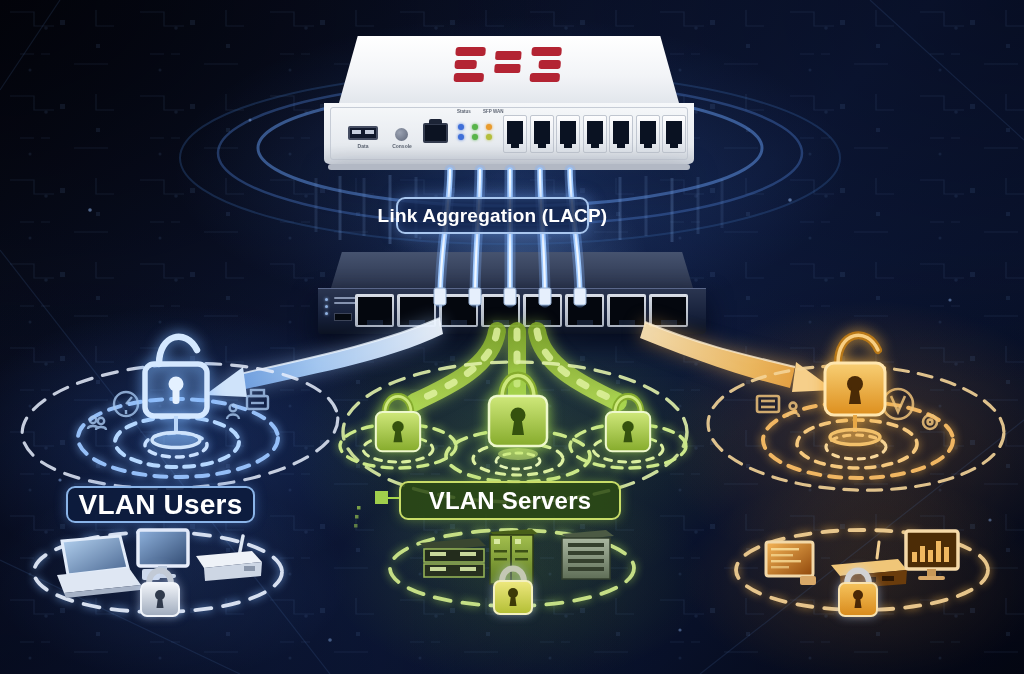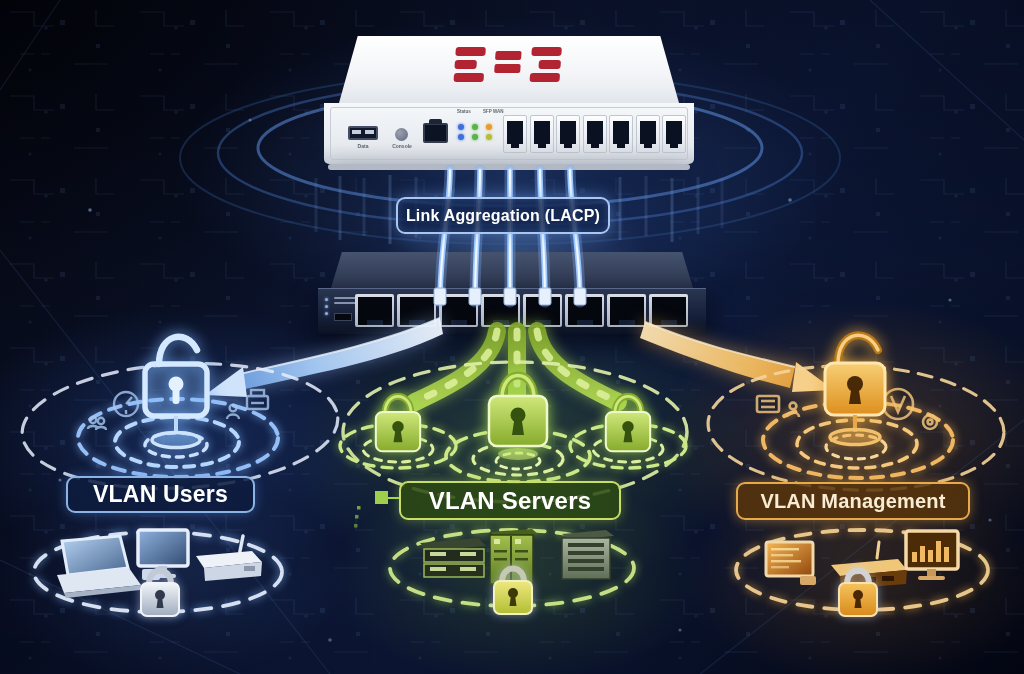--- a/index.html
+++ b/index.html
@@ -39,24 +39,24 @@
   .ring-glow-b{filter:drop-shadow(0 0 4px rgba(130,185,255,.85));}
   .ring-glow-g{filter:drop-shadow(0 0 4px rgba(175,225,85,.75));}
   .ring-glow-o{filter:drop-shadow(0 0 4px rgba(240,175,70,.8));}
   .ribbon{filter:drop-shadow(0 0 9px rgba(160,200,255,.45));}
   .ribbon-o{filter:drop-shadow(0 0 9px rgba(245,180,80,.5));}
   .stream{filter:drop-shadow(0 0 7px rgba(180,230,90,.55));}
 
   
   .pill{position:absolute;display:flex;align-items:center;justify-content:center;
         font-weight:700;color:#fff;border-radius:9px;z-index:6;letter-spacing:.2px;white-space:nowrap;}
-  #lacp-pill{left:396px;top:197px;width:214px;height:37px;font-size:16px;
+  #lacp-pill{left:396px;top:197px;width:193px;height:37px;font-size:19px;
      background:rgba(18,36,78,.82);border:2.5px solid #a9c7ef;
      box-shadow:0 0 16px rgba(110,160,240,.5),inset 0 0 10px rgba(110,160,240,.25);}
-  #users-pill{left:66px;top:476px;width:189px;height:37px;font-size:23px;
+  #users-pill{left:66px;top:486px;width:189px;height:37px;font-size:28px;
      background:rgba(13,28,62,.86);border:2.5px solid #8ab4e8;
      box-shadow:0 0 12px rgba(90,140,220,.45);}
   #servers-pill{left:399px;top:481px;width:222px;height:39px;font-size:24px;
      background:rgba(44,74,20,.86);border:2.5px solid #c9dd68;
      box-shadow:0 0 12px rgba(150,200,60,.45);}
   #mgmt-pill{left:736px;top:482px;width:234px;height:38px;font-size:20px;color:#f8ecd2;
      background:rgba(88,52,12,.86);border:2.5px solid #e6a94c;
      box-shadow:0 0 12px rgba(230,160,60,.5);}
 
   
@@ -608,15 +608,14 @@
         <path d="M570,170 C570,210 580,245 580,302" class="cable-glow"></path>
         <path d="M570,170 C570,210 580,245 580,302" class="cable-mid"></path>
         <path d="M570,170 C570,210 580,245 580,302" class="cable-core"></path>
         <rect x="574" y="288" width="12" height="17" rx="2" class="cable-plug"></rect>
       </g>
   </svg>
 
   <div class="pill" id="lacp-pill">Link Aggregation (LACP)</div>
   <div class="pill" id="users-pill">VLAN Users</div>
   <div class="pill" id="servers-pill">VLAN Servers</div>
-  <div class="pill" id="mgmt-pill">VLAN Management</div>
 
 </div>
 
 </body></html>

